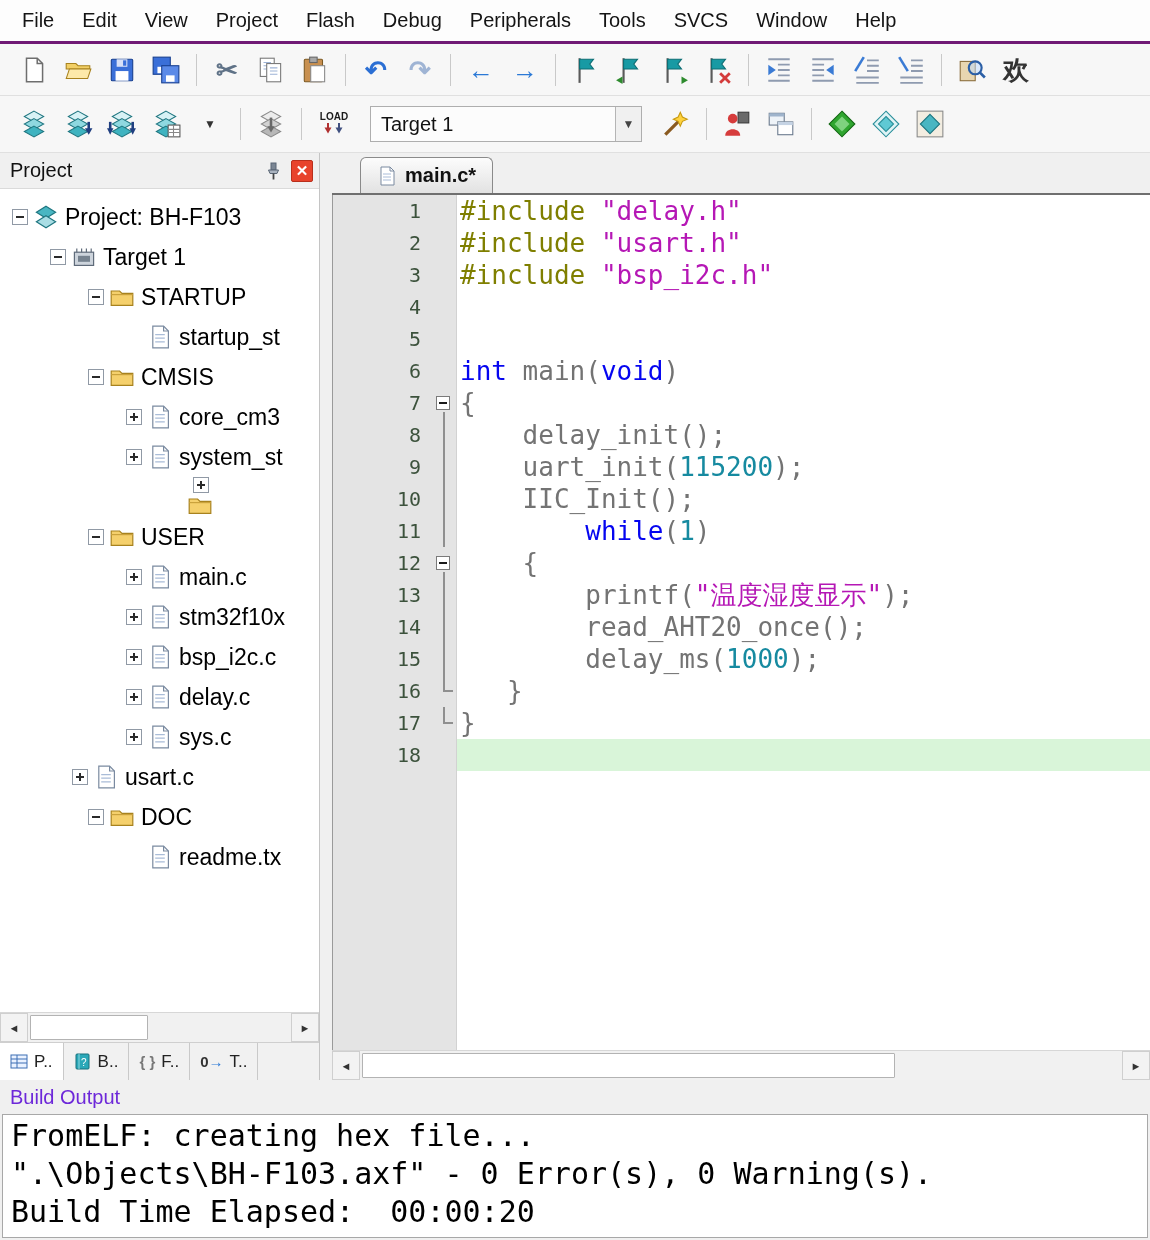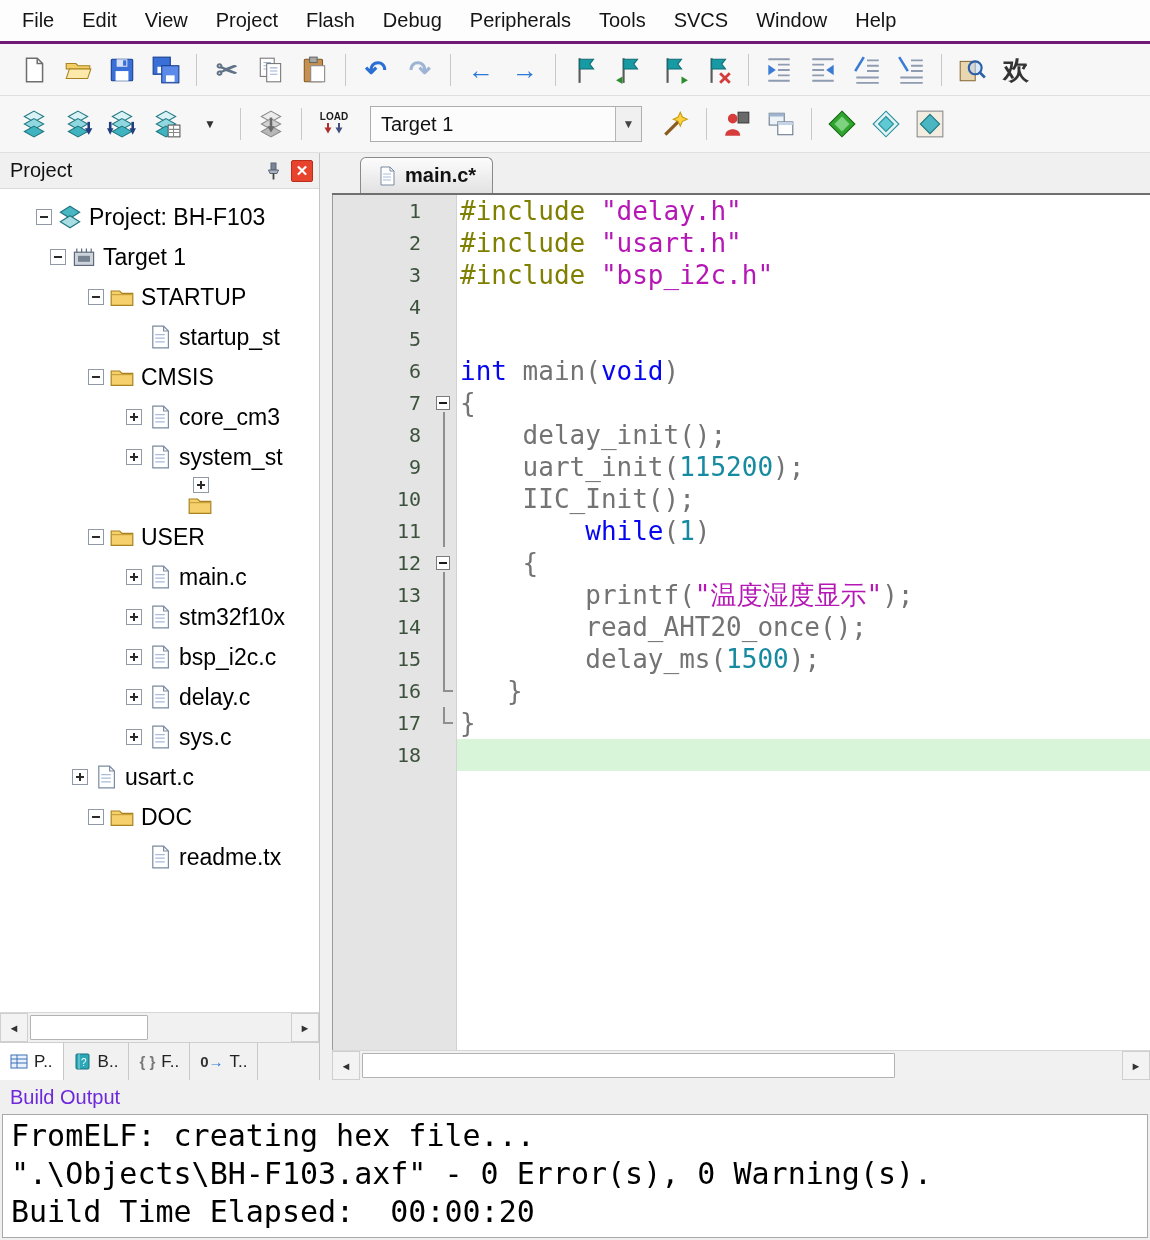--- a/index.html
+++ b/index.html
@@ -358,21 +358,21 @@
           <svg width="20" height="20" viewBox="0 0 20 20">
               <rect x="8" y="2" width="5" height="7" fill="#7b8694" stroke="#596574"></rect>
               <path d="M5.5 9h10l-1.5 3.5h-7z" fill="#aab3bf" stroke="#596574"></path>
               <path d="M10.5 12.5v6" stroke="#444" stroke-width="1.8"></path>
             </svg>
         </span>
         <span class="closebox">✕</span>
       </div>
 
       <div class="tree" id="tree">
-          <div class="trow" style="padding-left: 12px; margin-left: 24px;">
+          <div class="trow" style="padding-left: 12px;">
             <span class="exp"></span>
             <span style="display: flex;">
               <svg class="tic" viewBox="0 0 20 20">
                 <path d="M10 1l8 5-8 5-8-5z" fill="#49b6c2" stroke="#1f7680"></path>
                 <path d="M10 9l8 5-8 5-8-5z" fill="#a9dde4" stroke="#1f7680"></path>
               </svg>
             </span>
             <span>Project: BH-F103</span>
           </div>
           <div class="trow" style="padding-left: 50px;">
@@ -656,21 +656,21 @@
             <div class="cl"></div>
             <div class="cl"><span class="c-kw">int</span><span class="c-def"> main(</span><span class="c-kw">void</span><span class="c-def">)</span></div>
             <div class="cl"><span class="c-def">{</span></div>
             <div class="cl"><span class="c-def">    delay_init();</span></div>
             <div class="cl"><span class="c-def">    uart_init(</span><span class="c-num">115200</span><span class="c-def">);</span></div>
             <div class="cl"><span class="c-def">    IIC_Init();</span></div>
             <div class="cl"><span class="c-def">        </span><span class="c-kw">while</span><span class="c-def">(</span><span class="c-num">1</span><span class="c-def">)</span></div>
             <div class="cl"><span class="c-def">    {</span></div>
             <div class="cl"><span class="c-def">        printf(</span><span class="c-str">"温度湿度显示"</span><span class="c-def">);</span></div>
             <div class="cl"><span class="c-def">        read_AHT20_once();</span></div>
-            <div class="cl"><span class="c-def">        delay_ms(</span><span class="c-num">1500</span><span class="c-def">);</span></div>
+            <div class="cl"><span class="c-def">        delay_ms(</span><span class="c-num">1000</span><span class="c-def">);</span></div>
             <div class="cl"><span class="c-def">   }</span></div>
             <div class="cl"><span class="c-def">}</span></div>
             <div class="cl hl"></div>
           </div>
       </div>
 
       <div class="hscroll">
         <span class="sbtn">◄</span>
         <span class="strack">
           <span class="sthumb" style="left:2px;width:70%;"></span>

